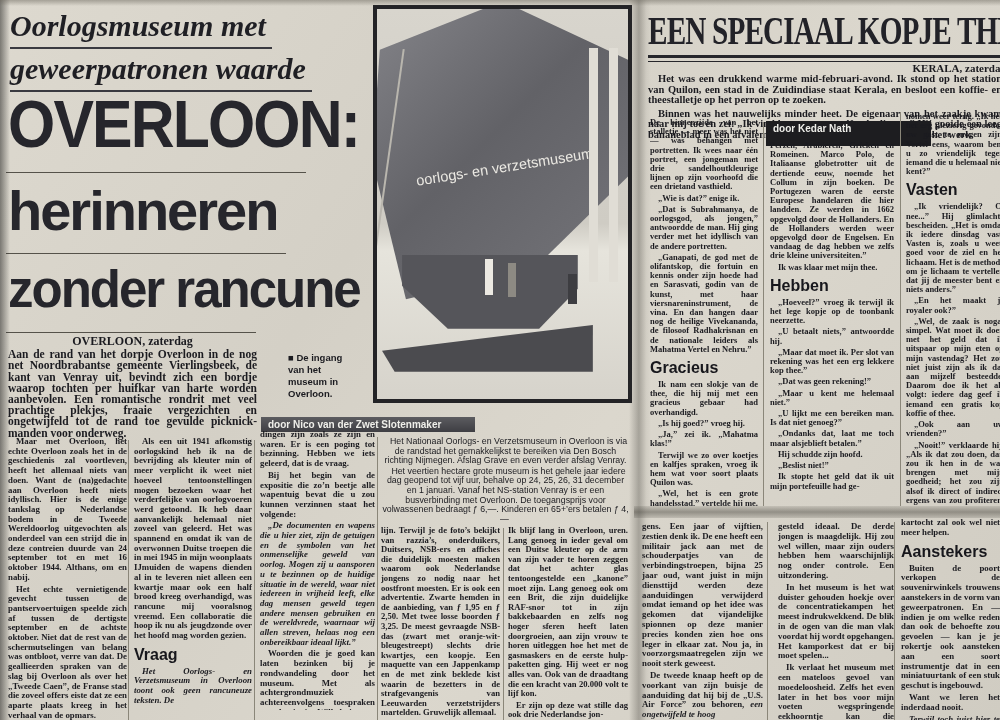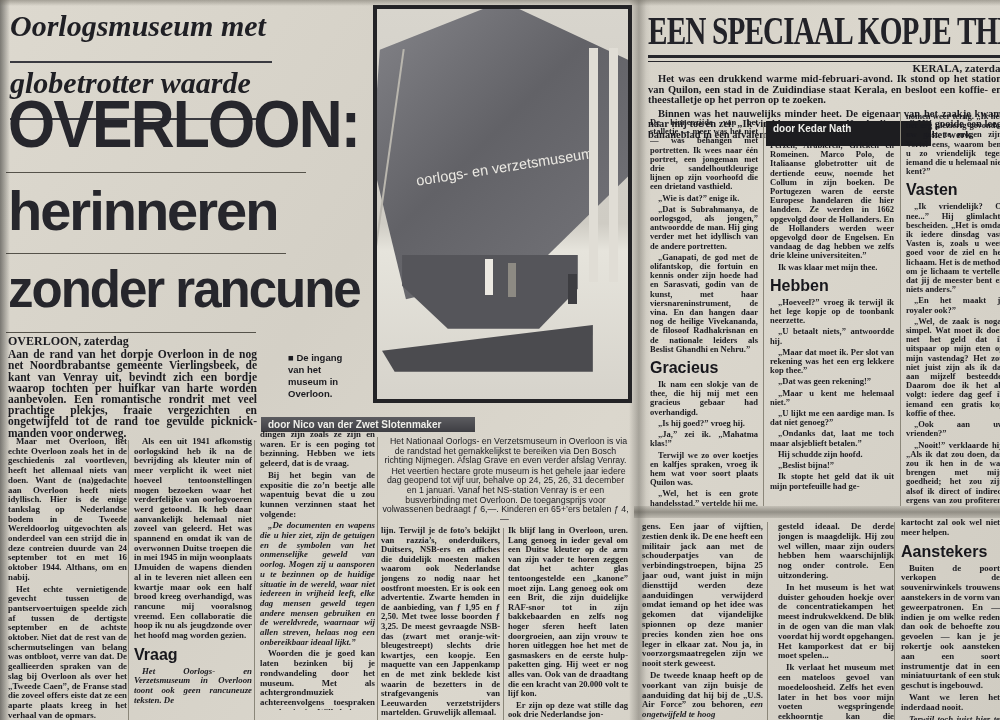--- a/index.html
+++ b/index.html
@@ -3,30 +3,30 @@
 <meta charset="utf-8">
 <style>
   html,body{margin:0;padding:0;background:#6d6a63;}
   .page{position:relative;width:1000px;height:720px;overflow:hidden;
         background:linear-gradient(125deg,#ddd9cf 0%,#d4d0c6 35%,#dbd7cd 60%,#d0ccc2 100%);
         font-family:"Liberation Serif",serif;color:#1b1b20;}
   .abs{position:absolute;}
   
   .kicker{left:10px;top:6px;width:310px;font-style:italic;font-weight:bold;
           font-size:30px;line-height:40px;color:#1f1f24;}
-  .kicker .kline{display:inline-block;border-bottom:2px solid #3a3a40;padding:0 6px 15px 0;font-style:italic;}
+  .kicker .kline{display:inline-block;border-bottom:2px solid #3a3a40;padding:0 6px 1px 0;font-style:italic;}
   .bigh{left:8px;font-family:"Liberation Sans",sans-serif;font-weight:bold;color:#26262c;
         letter-spacing:-2px;white-space:nowrap;transform-origin:left top;}
   #h1{top:86px;font-size:66px;transform:scaleX(0.92);}
   #h2{top:178px;font-size:56px;}
   #h3{top:260px;font-size:51px;}
   .hrule{height:1px;background:#55524a;}
   .ov-intro{left:8px;top:336px;width:249px;font-weight:bold;font-size:11.5px;line-height:11.2px;
             text-align:justify;}
-  .ov-date{text-align:left;font-size:12px;margin-bottom:2px;}
+  .ov-date{text-align:center;font-size:12px;margin-bottom:2px;}
   .bcol{position:absolute;font-weight:bold;text-align:justify;overflow:hidden;color:#1b1b20;}
   .lbody{font-size:8.8px;line-height:9.7px;}
   .tbody{font-size:8.5px;line-height:9.2px;}
   .bcol p{margin:0 0 2px;text-indent:8px;}
   .bcol p.noind{text-indent:0;}
   .it{font-style:italic;}
   .colhead{font-family:"Liberation Sans",sans-serif;font-size:16px;line-height:18px;
            margin:5px 0 3px;text-indent:0;font-weight:bold;color:#17171c;}
   .vrule{position:absolute;width:1px;background:#8a8679;}
   .caption{left:288px;top:352px;width:66px;font-family:"Liberation Sans",sans-serif;
@@ -77,21 +77,21 @@
   .edgeT{left:0;top:0;width:1000px;height:6px;
          background:linear-gradient(180deg,rgba(110,106,96,0.5),rgba(110,106,96,0));}
 </style>
 </head>
 <body>
 
 <div class="page">
 
   <div class="abs kicker">
     <span class="kline">Oorlogsmuseum met</span><br>
-    <span class="kline">globetrotter waarde</span>
+    <span class="kline">geweerpatronen waarde</span>
   </div>
 
   <div class="abs bigh" id="h1">OVERLOON:</div>
   <div class="abs hrule" style="left:6px;top:172px;width:300px;"></div>
   <div class="abs bigh" id="h2">herinneren</div>
   <div class="abs hrule" style="left:6px;top:253px;width:280px;"></div>
   <div class="abs bigh" id="h3">zonder rancune</div>
   <div class="abs hrule" style="left:6px;top:332px;width:250px;"></div>
 
   <div class="abs ov-intro">
@@ -163,43 +163,43 @@
     <p>Het was een drukkend warme mid-februari-avond. Ik stond op het station van Quilon, een stad in de Zuidindiase staat Kerala, en besloot een koffie- en theestalletje op het perron op te zoeken.</p>
     <p>Binnen was het nauwelijks minder heet. De eigenaar van het zaakje kwam naar mij toe en zei: „Ik vind het een eer u zelf te bedienen.” Hij gooide een leeg bananeblad in een afvalemmer en ging achter de toonbank aan het werk.</p>
   </div>
 
   <div class="bybar" id="tea-bybar">door Kedar Nath</div>
 
   <div class="bcol tbody" style="left:650px;top:118px;width:108px;height:388px;">
     <p class="noind">De binnenzijde van het stalletje — meer was het niet — was behangen met portretten. Ik wees naar één portret, een jongeman met drie sandelhoutkleurige lijnen op zijn voorhoofd die een drietand vasthield.</p>
     <p>„Wie is dat?” enige ik.</p>
     <p>„Dat is Subrahmanya, de oorlogsgod, als jongen,” antwoordde de man. Hij ging verder met het idyllisch van de andere portretten.</p>
-    <p>„Ganapati, de god met de olifantskop, die fortuin en kennis onder zijn hoede had en Sarasvati, godin van de kunst, met haar viersnareninstrument, de vina. En dan hangen daar nog de heilige Vivekananda, de filosoof Radhakrisnan en de nationale leiders als Beslist Ghandhi en Nehru.”</p>
+    <p>„Ganapati, de god met de olifantskop, die fortuin en kennis onder zijn hoede had en Sarasvati, godin van de kunst, met haar viersnareninstrument, de vina. En dan hangen daar nog de heilige Vivekananda, de filosoof Radhakrisnan en de nationale leiders als Mahatma Vertel en Nehru.”</p>
     <div class="colhead">Gracieus</div>
     <p>Ik nam een slokje van de thee, die hij mij met een gracieus gebaar had overhandigd.</p>
     <p>„Is hij goed?” vroeg hij.</p>
     <p>„Ja,” zei ik. „Mahatma klas!”</p>
     <p>Terwijl we zo over koetjes en kalfjes spraken, vroeg ik hem wat voor soort plaats Quilon was.</p>
     <p>„Wel, het is een grote handelsstad,” vertelde hij me. „En als zeehaven heeft het een oude historie. In de oudheid waren er contacten met</p>
   </div>
   <div class="vrule" style="left:763px;top:122px;height:384px;"></div>
 
   <div class="bcol tbody" style="left:770px;top:141px;width:124px;height:365px;">
     <p class="noind">Perzen, Arabieren, Grieken en Romeinen. Marco Polo, de Italiaanse globetrotter uit de dertiende eeuw, noemde het Collum in zijn boeken. De Portugezen waren de eerste Europese handelaren die hier landden. Ze werden in 1662 opgevolgd door de Hollanders. En de Hollanders werden weer opgevolgd door de Engelsen. En vandaag de dag hebben we zelfs drie kleine universiteiten.”</p>
     <p>Ik was klaar met mijn thee.</p>
     <div class="colhead">Hebben</div>
     <p>„Hoeveel?” vroeg ik terwijl ik het lege kopje op de toonbank neerzette.</p>
     <p>„U betaalt niets,” antwoordde hij.</p>
     <p>„Maar dat moet ik. Per slot van rekening was het een erg lekkere kop thee.”</p>
     <p>„Dat was geen rekening!”</p>
     <p>„Maar u kent me helemaal niet.”</p>
-    <p>„U lijkt me een aardige man. Is dat niet genoeg?”</p>
+    <p>„U lijkt me een bereiken man. Is dat niet genoeg?”</p>
     <p>„Ondanks dat, laat me toch maar alsjeblieft betalen.”</p>
     <p>Hij schudde zijn hoofd.</p>
-    <p>„Beslist bijna!”</p>
+    <p>„Beslist niet!”</p>
     <p>Ik stopte het geld dat ik uit mijn portefeuille had ge-</p>
   </div>
   <div class="vrule" style="left:900px;top:112px;height:394px;"></div>
 
   <div class="bcol tbody" style="left:906px;top:112px;width:98px;height:394px;">
     <p class="noind">nomen weer terug. „Ik heb het erg plezierig gevonden uw gast te mogen zijn. Vertel eens, waarom bent u zo vriendelijk tegen iemand die u helemaal niet kent?”</p>
     <div class="colhead">Vasten</div>
     <p>„Ik vriendelijk? O, nee...” Hij glimlachte bescheiden. „Het is omdat ik iedere dinsdag vast. Vasten is, zoals u weet, goed voor de ziel en het lichaam. Het is de methode om je lichaam te vertellen dat jij de meester bent en niets anders.”</p>
     <p>„En het maakt je royaler ook?”</p>
     <p>„Wel, de zaak is nogal simpel. Wat moet ik doen met het geld dat ik uitspaar op mijn eten op mijn vastendag? Het zou niet juist zijn als ik dat aan mijzelf besteedde. Daarom doe ik het als volgt: iedere dag geef ik iemand een gratis kop koffie of thee.</p>

